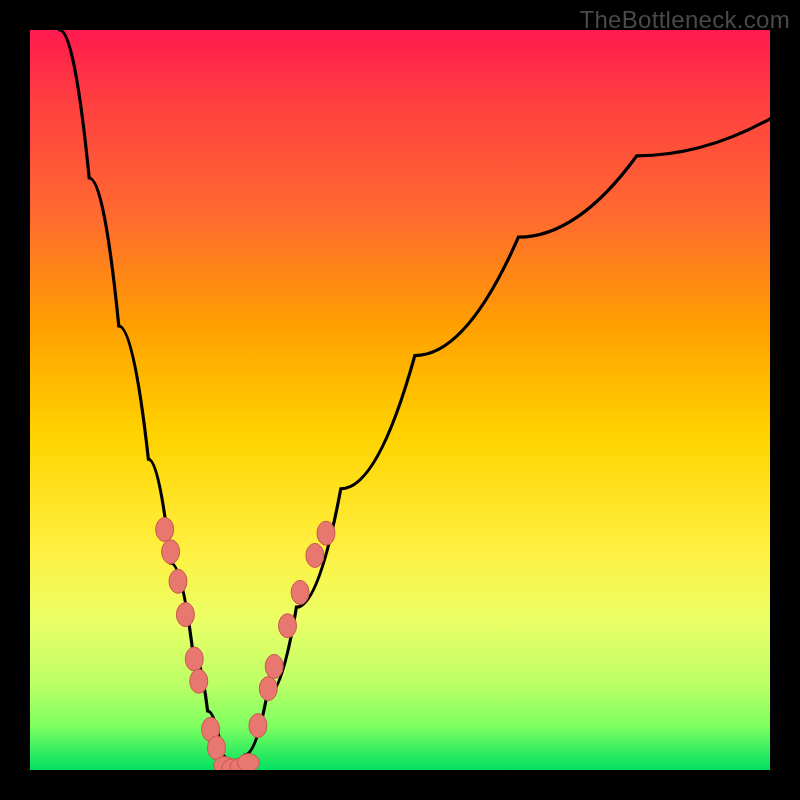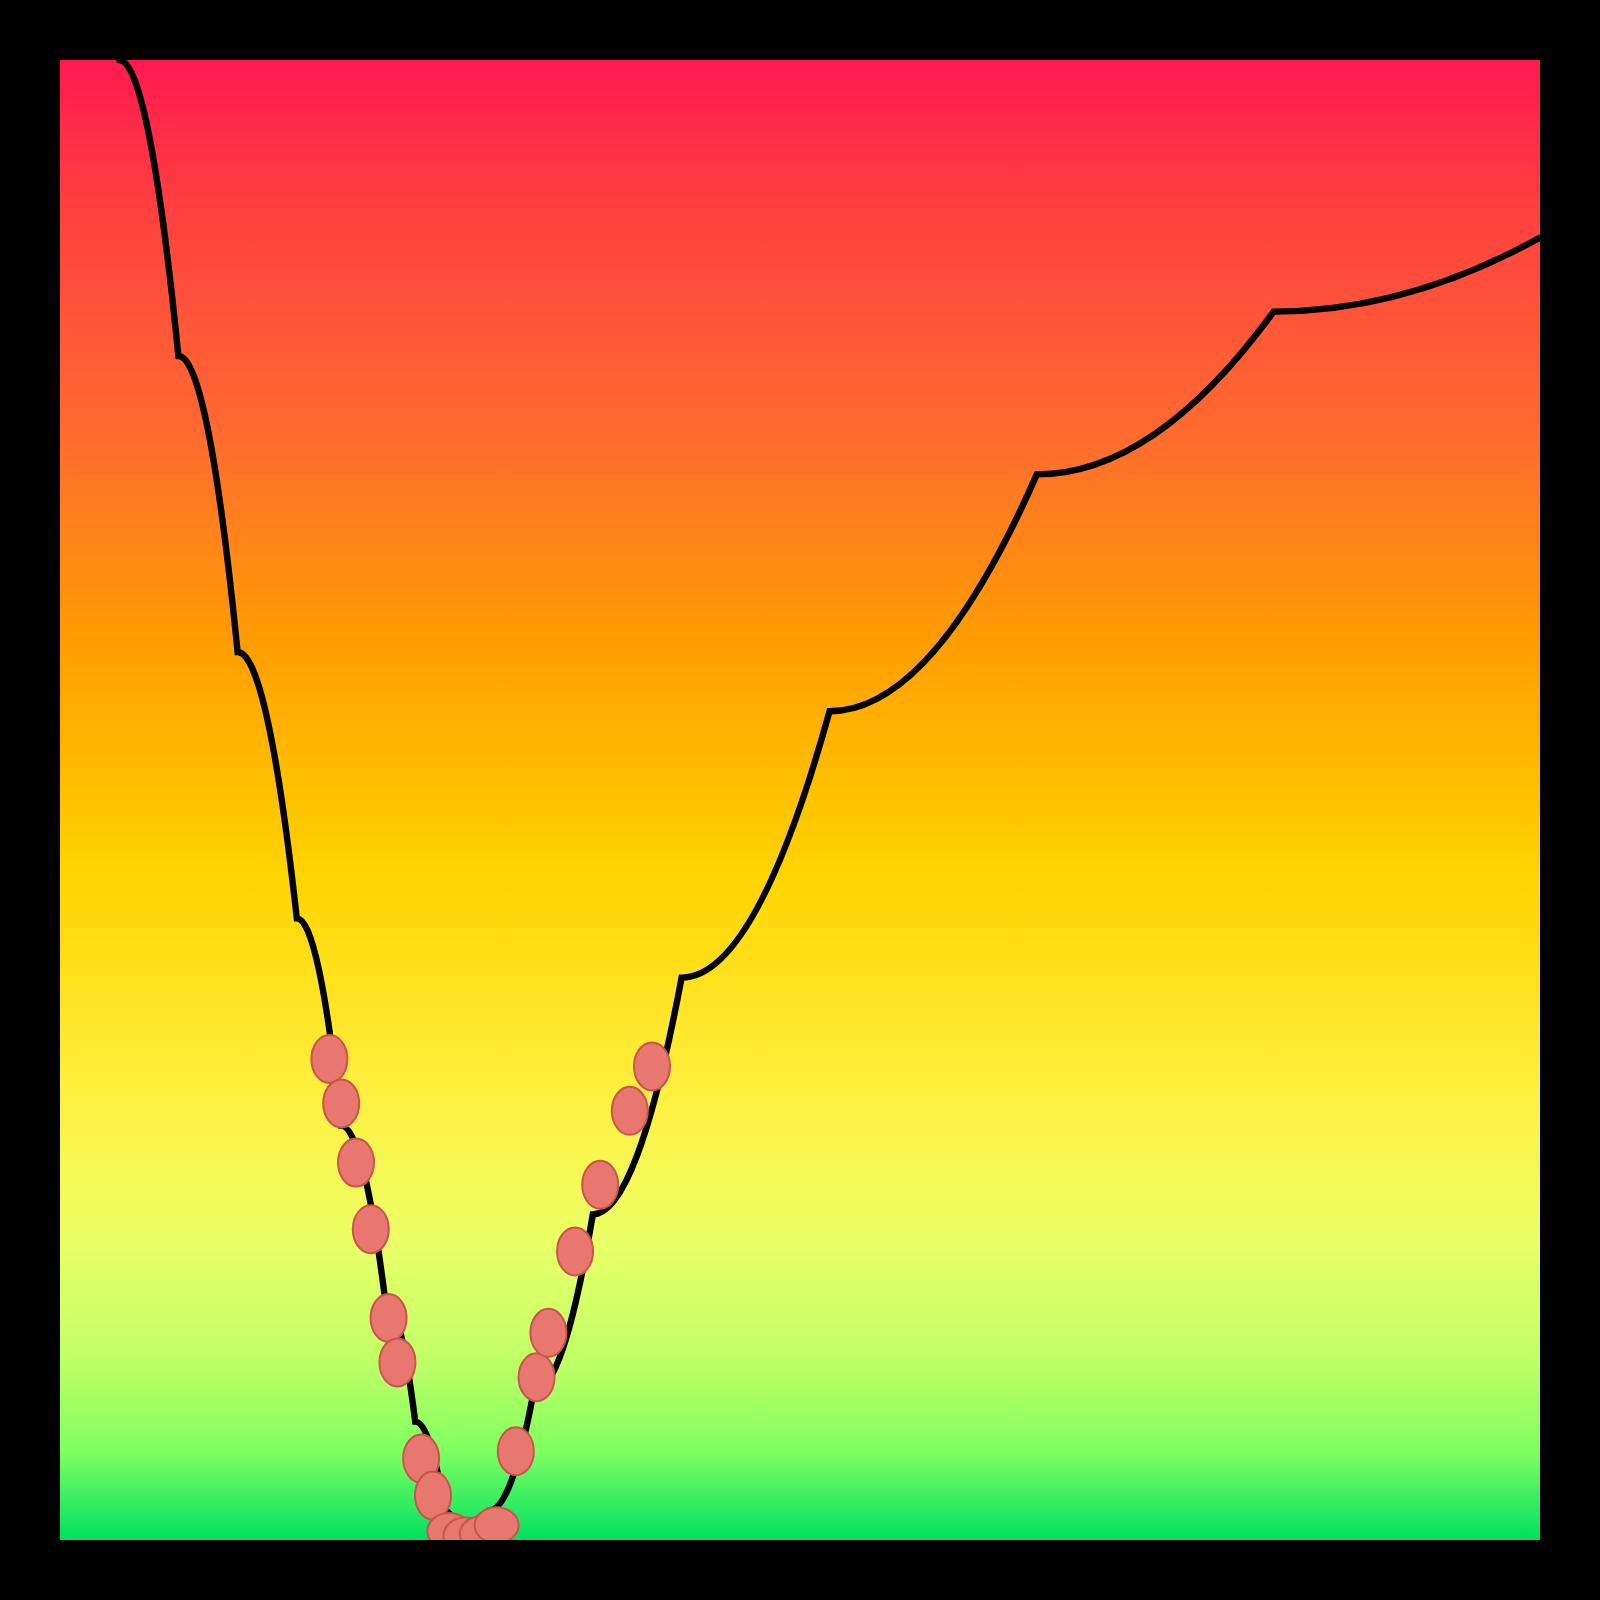--- a/index.html
+++ b/index.html
@@ -64,20 +64,21 @@
   .bead {
     fill: #e8786f;
     stroke: #c9554d;
     stroke-width: 1;
   }
 </style>
 </head>
 <body>
 
 <div class="frame">
+  <div class="watermark">TheBottleneck.com</div>
 
   <div class="plot-area">
     <svg class="curves" viewBox="0 0 740 740" preserveAspectRatio="none">
       <path class="curve" d="M 29.6 0 Q 44.400000000000006 0 59.2 148 Q 74 148 88.8 296 Q 103.6 296 118.4 429.2 Q 129.5 429.2 140.6 532.8 Q 151.7 532.8 162.8 621.6 Q 170.2 621.6 177.6 680.8 Q 185 680.8 192.4 725.2 Q 196.10000000000002 725.2 199.8 740"></path>
       <path class="curve" d="M 214.6 725.2 Q 225.7 725.2 236.8 666 Q 251.6 666 266.4 577.2 Q 288.6 577.2 310.8 458.8 Q 347.8 458.8 384.8 325.59999999999997 Q 436.6 325.59999999999997 488.40000000000003 207.20000000000005 Q 547.6 207.20000000000005 606.8 125.80000000000007 Q 673.4 125.80000000000007 740 88.79999999999995"></path>
       <g id="beads-group">
           <ellipse class="bead" cx="134.68" cy="499.5" rx="9" ry="12"></ellipse>
           <ellipse class="bead" cx="140.6" cy="521.7" rx="9" ry="12"></ellipse>
           <ellipse class="bead" cx="148" cy="551.3" rx="9" ry="12"></ellipse>
           <ellipse class="bead" cx="155.4" cy="584.6" rx="9" ry="12"></ellipse>

